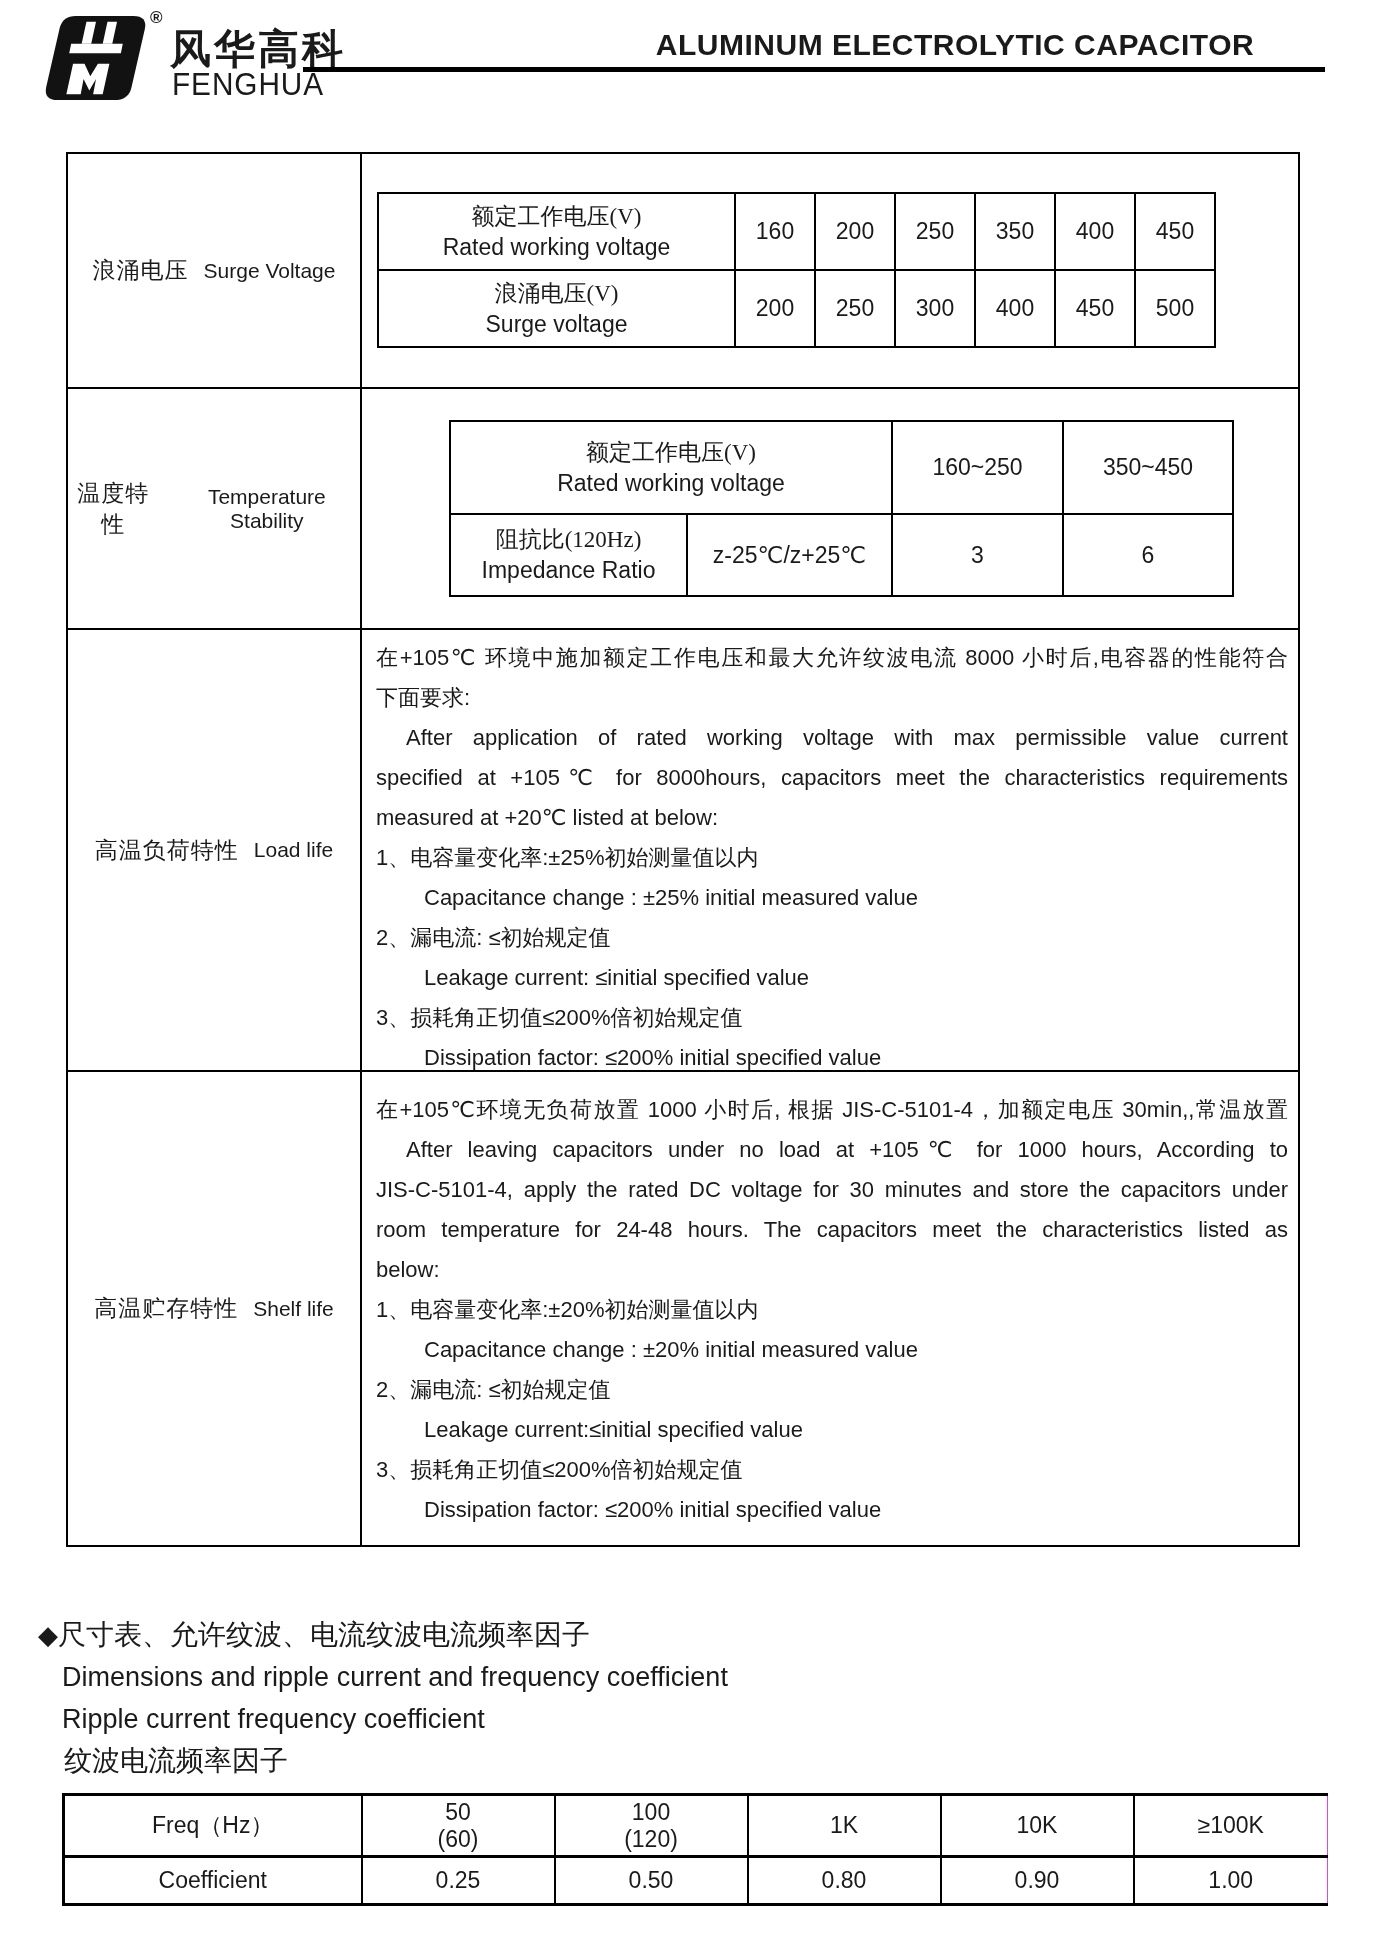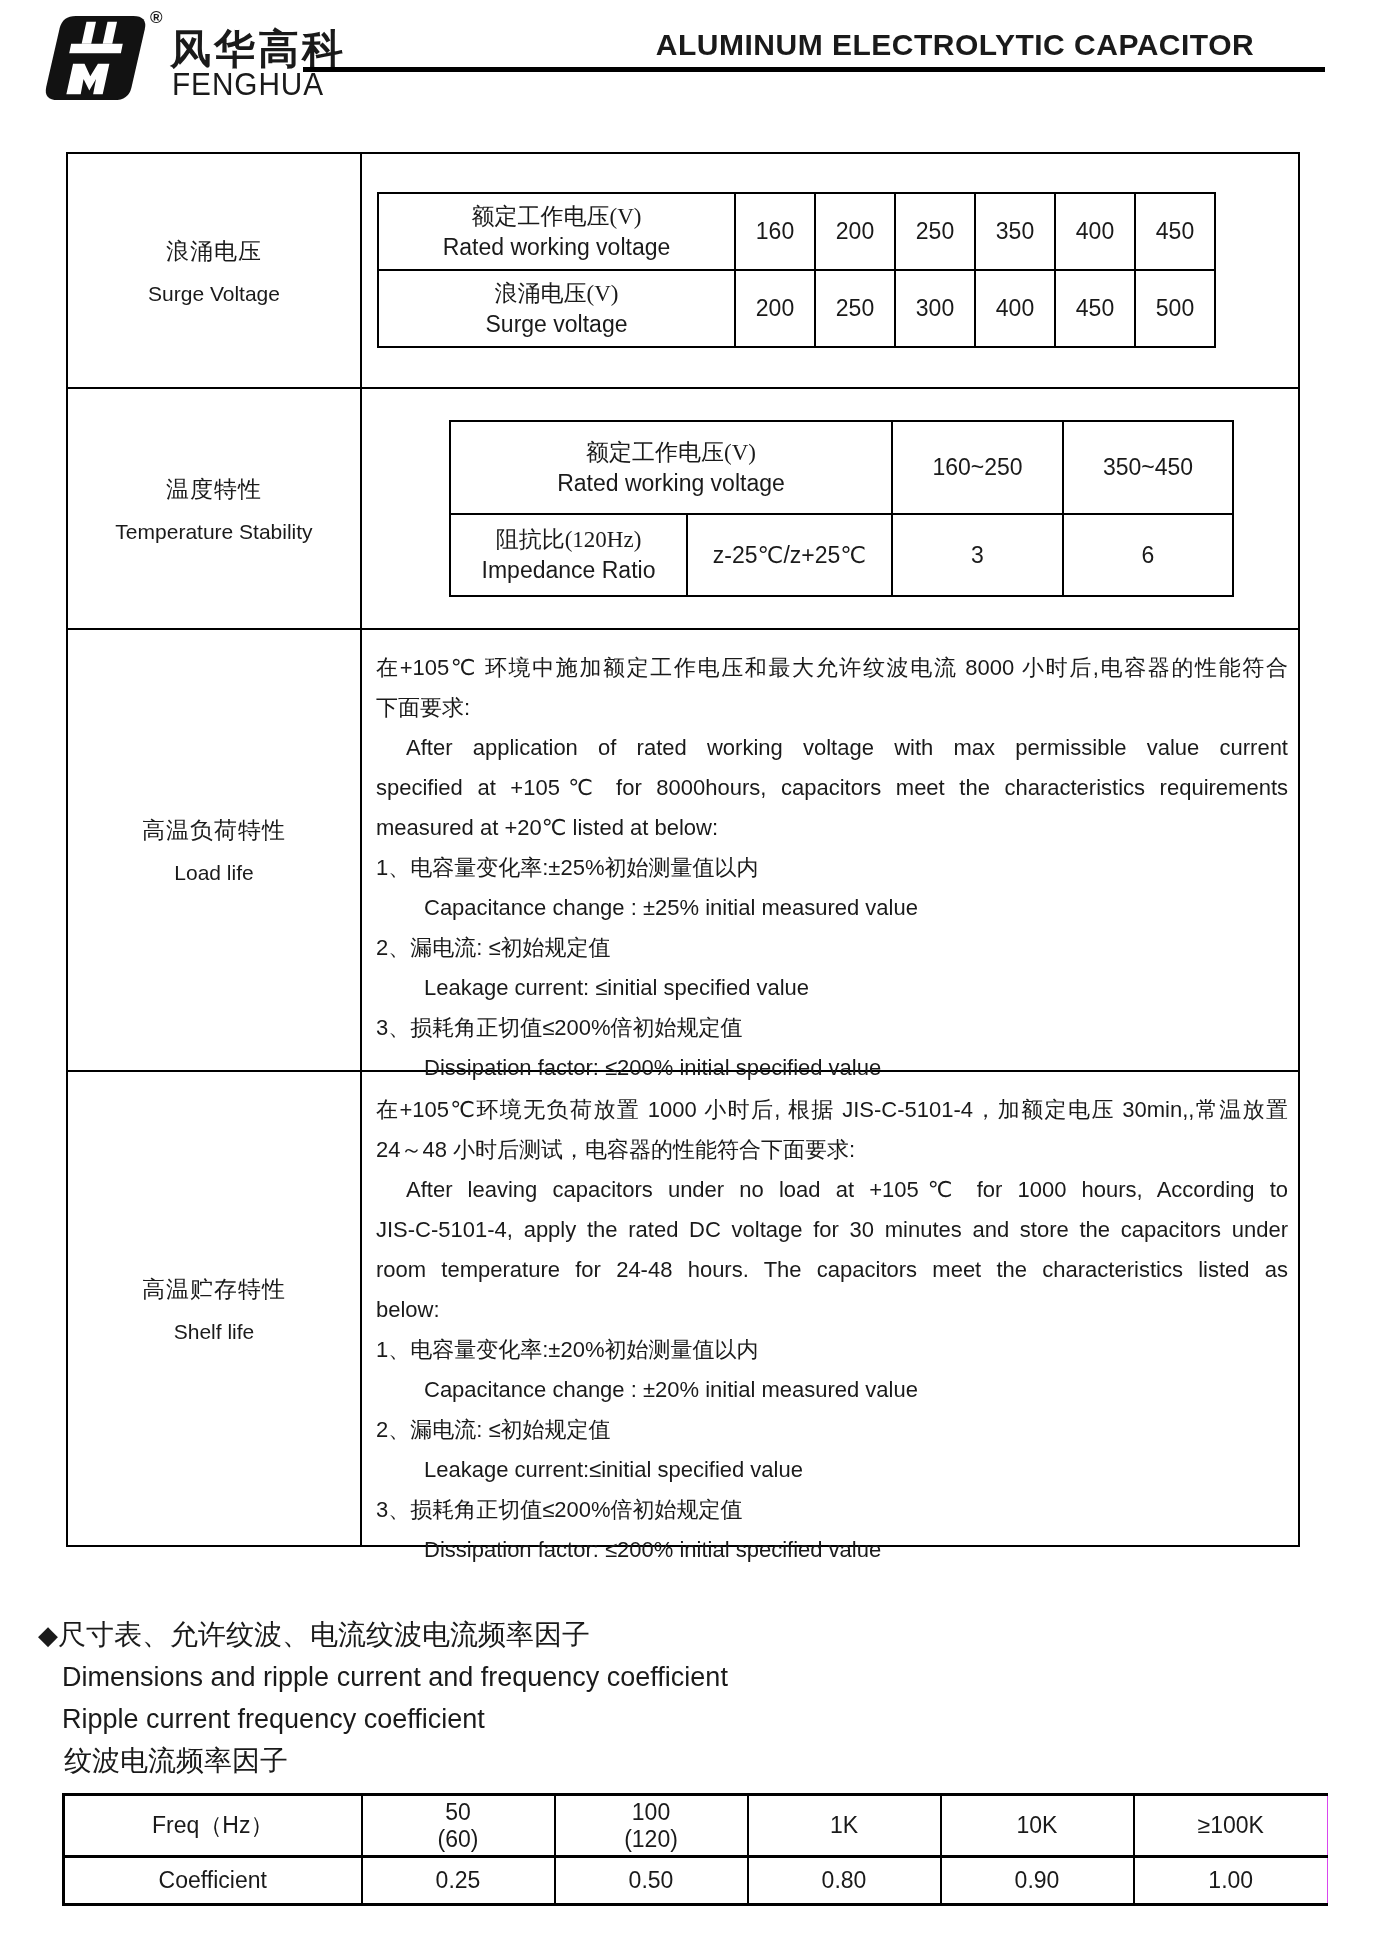--- a/index.html
+++ b/index.html
@@ -12,37 +12,37 @@
   .reg-mark { position:absolute; left:150px; top:8px; font-size:17px; font-weight:700; }
   .brand-cn { position:absolute; left:170px; top:22px; font-size:41px; font-weight:900; letter-spacing:3px; white-space:nowrap; }
   .brand-en { position:absolute; left:172px; top:66px; font-size:32px; font-weight:400; letter-spacing:1px; transform:scaleX(.93); transform-origin:left center; white-space:nowrap; }
   .doc-title { position:absolute; left:510px; top:28px; width:890px; text-align:center; font-size:30px; font-weight:700; letter-spacing:.5px; white-space:nowrap; }
   .title-rule { position:absolute; left:303px; top:67px; width:1022px; height:5px; background:#000; }
 
   
   .spec-table { position:absolute; left:66px; top:152px; width:1234px; border:2px solid #000; background:#fff; }
   .spec-row { display:flex; border-bottom:2px solid #000; }
   .spec-row:last-child { border-bottom:none; }
-  .spec-label { width:294px; flex:0 0 294px; border-right:2px solid #000; display:flex; flex-direction:column; justify-content:center; align-items:center; gap:15px; text-align:center; }
+  .spec-label { width:294px; flex:0 0 294px; border-right:2px solid #000; display:flex; flex-direction:row; justify-content:center; align-items:center; gap:15px; text-align:center; }
   .spec-label .cn { font-size:23px; letter-spacing:1px; }
   .spec-label .en { font-size:21px; }
   .spec-content { flex:1 1 auto; position:relative; }
 
   
   table.inner { border-collapse:collapse; table-layout:fixed; }
   table.inner td { border:2px solid #000; text-align:center; vertical-align:middle; font-size:23px; background:#fff; }
   table.inner td .l1 { line-height:30px;font-family:Liberation Serif, serif; }
   table.inner td .l2 { line-height:30px; }
 
   .surge-inner { margin:38px 0 0 15px; }
   .surge-inner tr { height:77px; }
   .temp-inner  { margin:31px 0 0 87px; }
 
   
-  .life-text { padding:18px 10px 0 14px; }
+  .life-text { padding:8px 10px 0 14px; }
   .life-text .ln { line-height:40px; font-size:22px; white-space:nowrap; }
   .life-text .just { white-space:normal; text-align:justify; text-align-last:justify; }
   .life-text .ind { text-indent:30px; }
   .life-text .sub { padding-left:48px; }
   .shelf-pad { padding-top:10px;margin-top:8px; }
 
   
   .section-heading { position:absolute; left:38px; top:1614px; }
   .section-heading .h-line { line-height:42px; white-space:nowrap; }
   .h-cn1 { font-size:28px; }
@@ -186,21 +186,20 @@
     </div>
 
     <div class="spec-row" style="height:473px">
       <div class="spec-label">
         <div class="cn">高温贮存特性</div>
         <div class="en">Shelf life</div>
       </div>
       <div class="spec-content">
         <div class="life-text shelf-pad">
           <div class="ln just">在+105℃环境无负荷放置 1000 小时后, 根据 JIS-C-5101-4，加额定电压 30min,,常温放置</div>
-          <div class="ln">24～48 小时后测试，电容器的性能符合下面要求:</div>
           <div class="ln just ind">After leaving capacitors under no load at +105℃ for 1000 hours, According to</div>
           <div class="ln just">JIS-C-5101-4, apply the rated DC voltage for 30 minutes and store the capacitors under</div>
           <div class="ln just">room temperature for 24-48 hours. The capacitors meet the characteristics listed as</div>
           <div class="ln">below:</div>
           <div class="ln">1、电容量变化率:±20%初始测量值以内</div>
           <div class="ln sub">Capacitance change : ±20% initial measured value</div>
           <div class="ln">2、漏电流: ≤初始规定值</div>
           <div class="ln sub">Leakage current:≤initial specified value</div>
           <div class="ln">3、损耗角正切值≤200%倍初始规定值</div>
           <div class="ln sub">Dissipation factor: ≤200% initial specified value</div>

